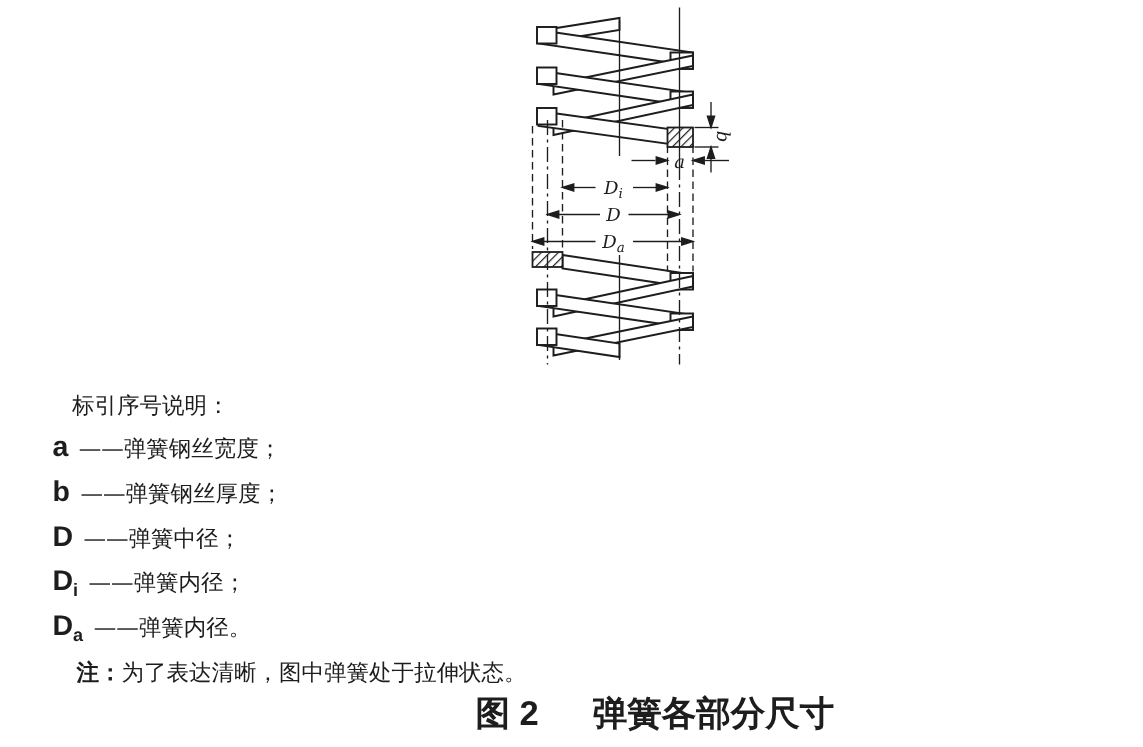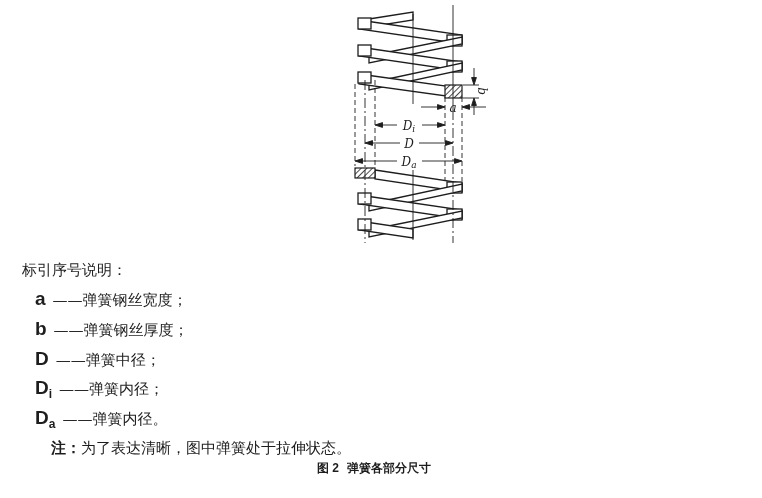--- a/index.html
+++ b/index.html
@@ -3,36 +3,36 @@
 <meta charset="utf-8">
 <style>
   html,body{margin:0;padding:0;}
   body{
     width:762px;height:498px;position:relative;overflow:hidden;
     background:#ffffff;color:#1d1d1d;
     font-family:"DejaVu Serif", serif;
   }
   .abs{position:absolute;}
   .figure-wrap{left:325px;top:0;width:200px;height:250px;}
-  .intro{left:22px;top:261px;font-size:15px;white-space:nowrap;}
+  .intro{left:48px;top:261px;font-size:15px;white-space:nowrap;}
   .legend-item{display:flex;align-items:baseline;left:35px;white-space:nowrap;}
   .legend-item .sym{
     font-family:"Liberation Sans", sans-serif;
     font-size:19px;font-weight:600;line-height:1;letter-spacing:0;
   }
   .legend-item .sym .sub{font-size:12px;font-weight:600;vertical-align:-4px;}
   .legend-item .desc{font-size:15px;margin-left:7px;}
   .i0{top:289px}.i1{top:319px}.i2{top:349px}.i3{top:378px}.i4{top:408px}
   .note{left:30px;top:439px;font-size:15px;white-space:nowrap;margin-left:21px;}
   .note .note-label{font-family:"Liberation Sans", sans-serif;font-weight:700;}
   .caption{
     left:317px;top:460px;display:flex;white-space:nowrap;
-    font-family:"Liberation Sans", sans-serif;font-weight:700;font-size:12px;
+    font-family:"Liberation Sans", sans-serif;font-weight:700;font-size:23px;
   }
-  .caption .cap-title{margin-left:8px;text-align:right;}
+  .caption .cap-title{margin-left:36px;text-align:right;}
   svg text{
     font-family:"DejaVu Serif", serif;
     font-style:italic;font-size:12px;fill:#1d1d1d;
   }
 </style>
 </head>
 <body>
 
 <div class="abs figure-wrap">
 <svg width="200" height="250" viewBox="0 0 200 250">

